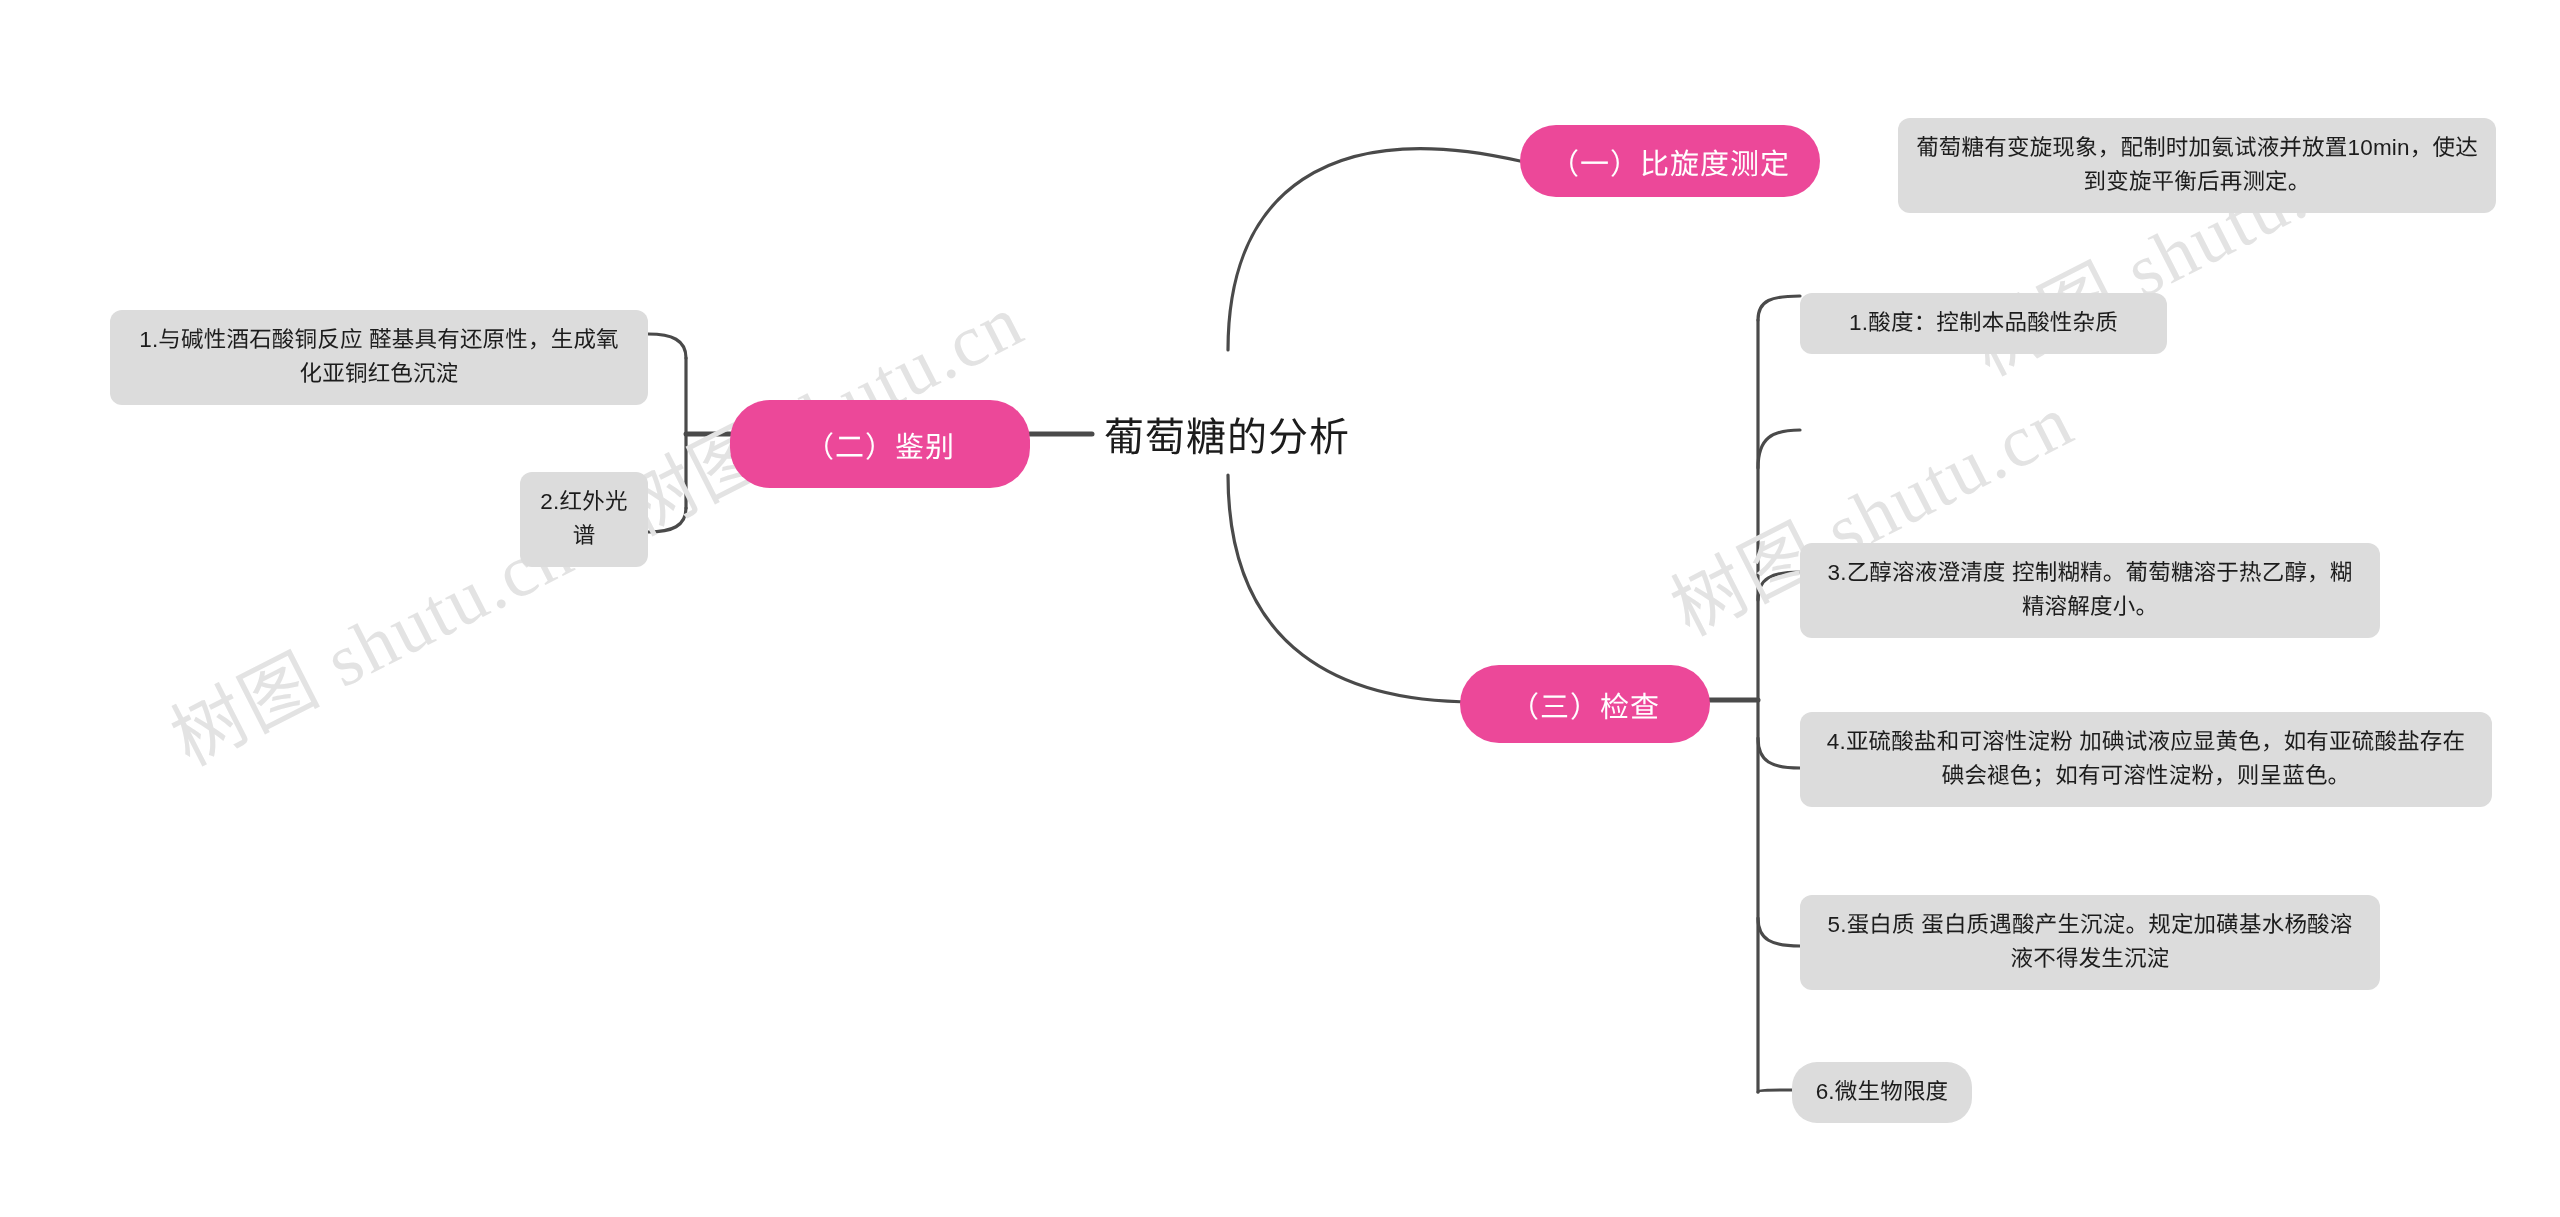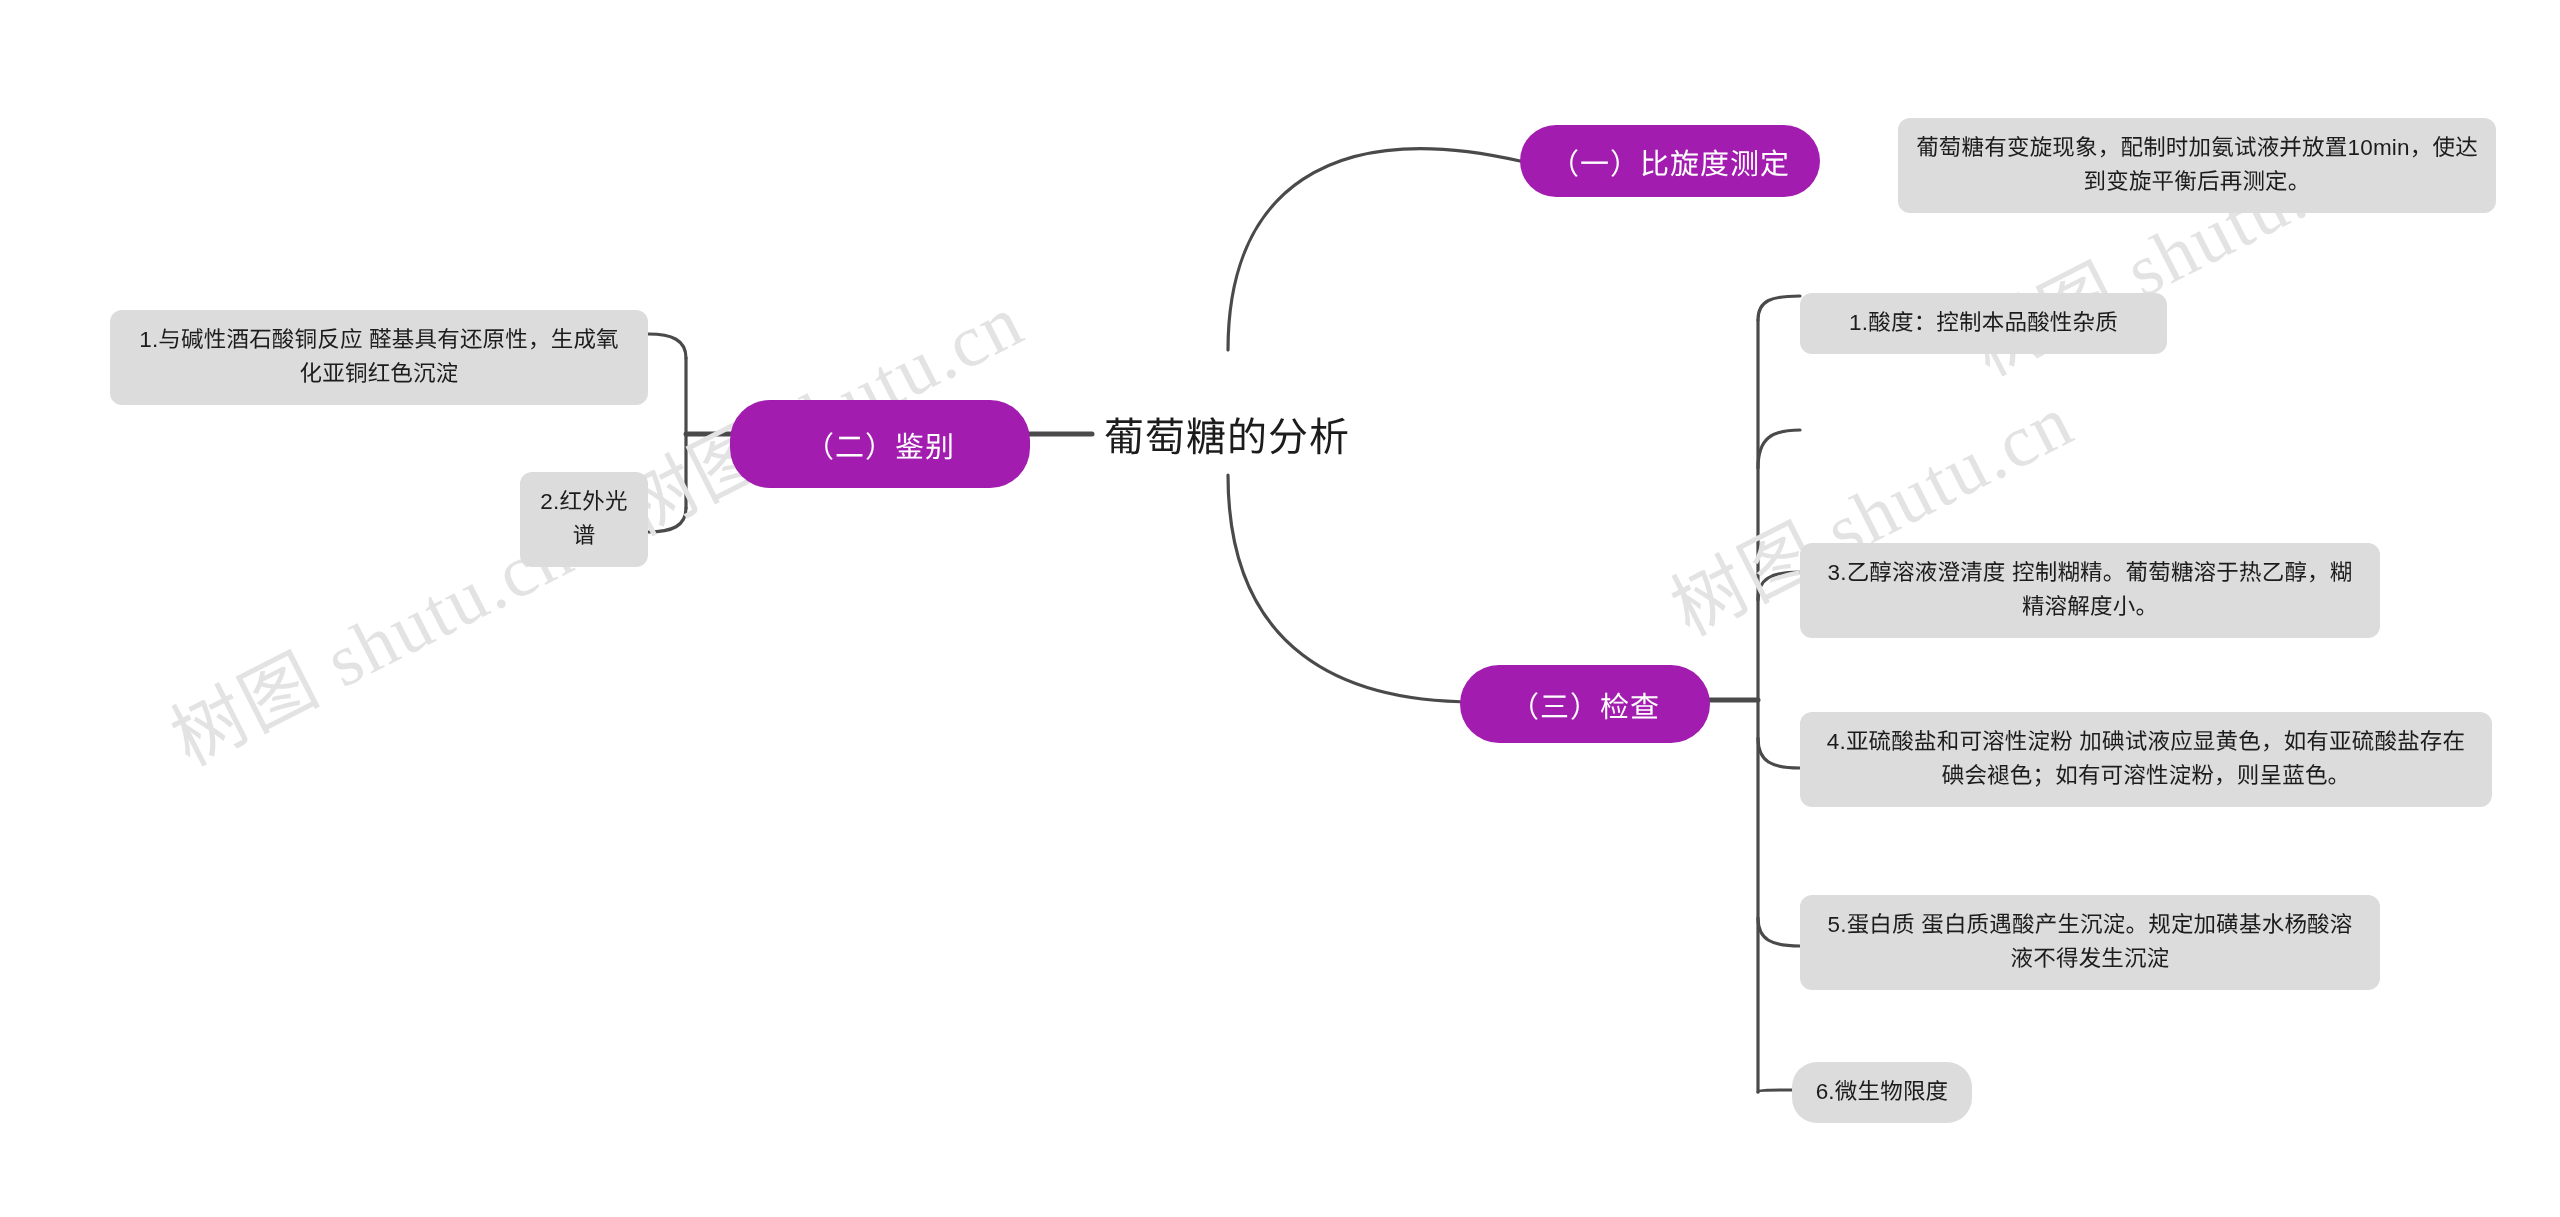--- a/index.html
+++ b/index.html
@@ -69,21 +69,21 @@
     box-sizing: border-box;
   }
   .root-node {
     color: #1c1c1c;
     font-size: 40px;
     line-height: 1.25;
     white-space: nowrap;
     letter-spacing: 1px;
   }
   .branch-node {
-    background: #a21caf;
+    background: #ec4899;
     color: #ffffff;
     border-radius: 40px;
     font-size: 29px;
     letter-spacing: 1px;
     display: flex;
     align-items: center;
     justify-content: center;
     text-align: center;
     white-space: nowrap;
     box-sizing: border-box;

